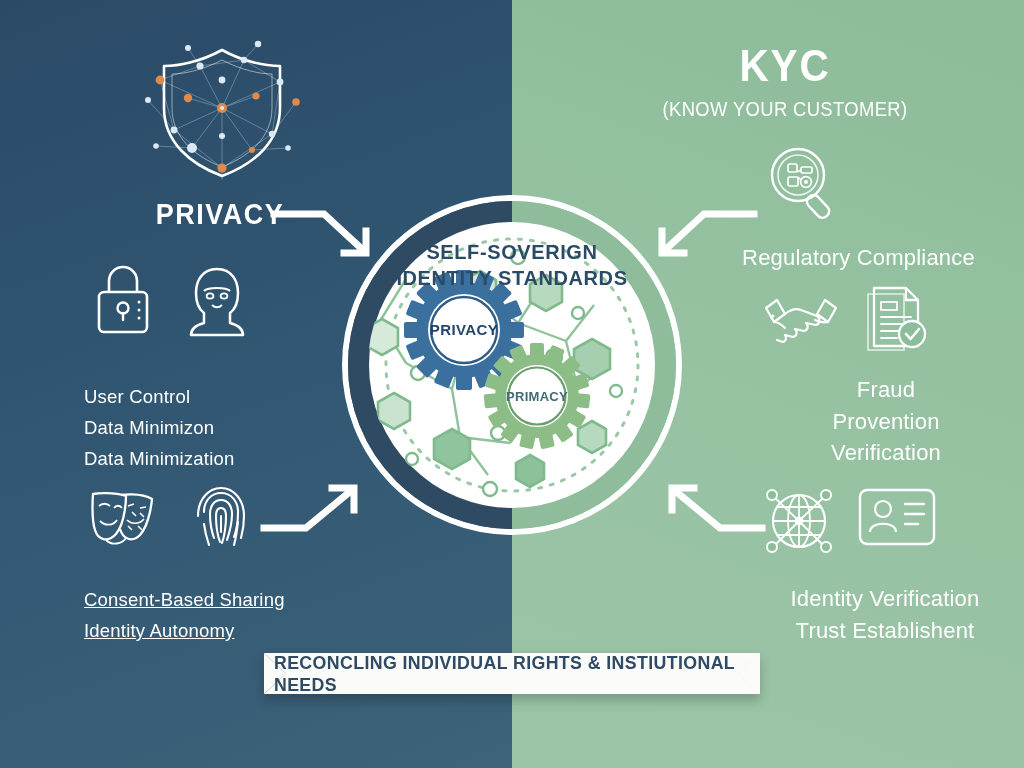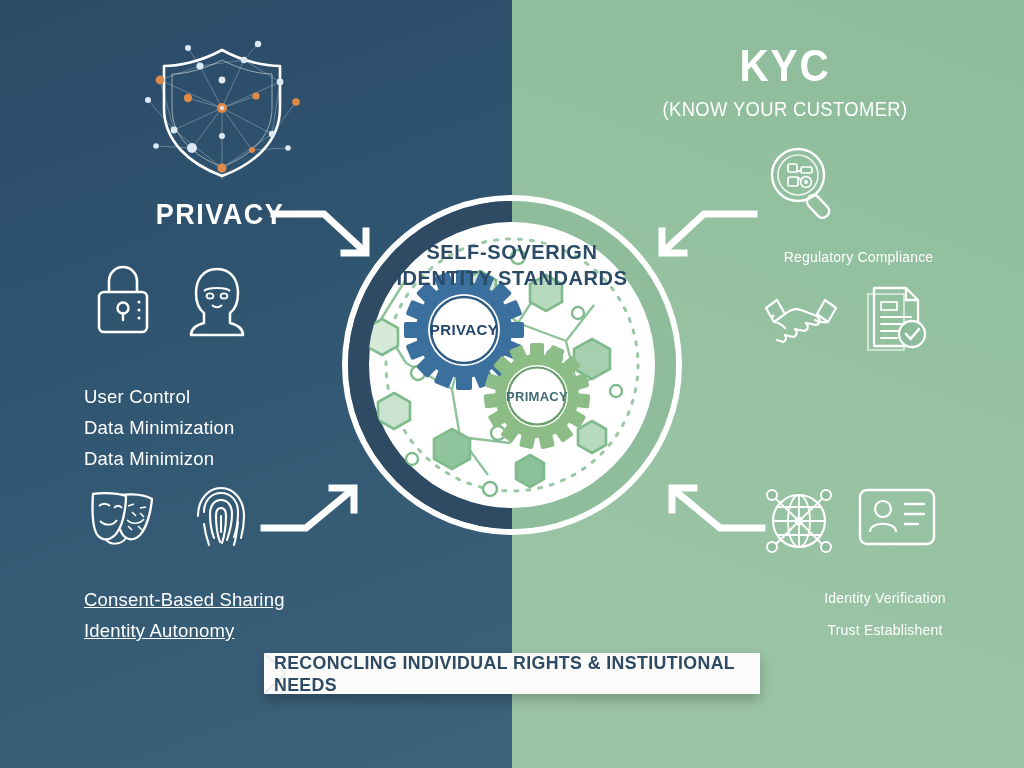--- a/index.html
+++ b/index.html
@@ -34,21 +34,21 @@
   }
   .kyc-sub{
     position:absolute;left:640px;top:98px;width:290px;text-align:center;
     color:#ffffff;font-size:20px;letter-spacing:.4px;
     transform:scaleX(.92);transform-origin:center;
   }
 
   
   .lblock{position:absolute;color:#ffffff;font-size:18.5px;line-height:31px;letter-spacing:.2px;}
   .lblock.left{left:84px;text-align:left;}
-  .rblock{position:absolute;color:#ffffff;font-size:14px;line-height:31.5px;letter-spacing:.2px;}
+  .rblock{position:absolute;color:#ffffff;font-size:22px;line-height:31.5px;letter-spacing:.2px;}
   .rblock.right{text-align:center;}
 
   
   .circle-wrap{position:absolute;left:340px;top:193px;width:344px;height:344px;}
 
   
   .banner{
     position:absolute;left:264px;top:653px;width:496px;height:41px;
     filter:drop-shadow(0 6px 6px rgba(0,0,0,.22));
   }
@@ -144,22 +144,22 @@
                L44 48 C48 45, 52 38, 52 28 C52 16, 46 4, 31 4 Z" fill="none" stroke="#ffffff" stroke-width="2.5" stroke-linejoin="round"></path>
       <path d="M18 26 C22 22, 40 22, 44 26" fill="none" stroke="#ffffff" stroke-width="2.2"></path>
       <ellipse cx="24" cy="31" rx="3.4" ry="2.6" fill="none" stroke="#ffffff" stroke-width="1.8"></ellipse>
       <ellipse cx="38" cy="31" rx="3.4" ry="2.6" fill="none" stroke="#ffffff" stroke-width="1.8"></ellipse>
       <path d="M26 40 C29 43, 33 43, 36 40" fill="none" stroke="#ffffff" stroke-width="1.8"></path>
     </svg>
   </div>
 
   <div class="lblock left" style="top:381px;">
     <div>User Control</div>
+    <div>Data Minimizon</div>
     <div>Data Minimization</div>
-    <div>Data Minimizon</div>
   </div>
 
   <div class="icon" style="left:88px;top:488px;width:70px;height:62px;">
     <svg width="70" height="62" viewBox="0 0 70 62">
       <path d="M5 6 C5 6, 24 3, 38 8 C38 8, 38 34, 28 46 C20 55, 10 52, 7 42
                C3 30, 5 6, 5 6 Z" fill="none" stroke="#ffffff" stroke-width="2.3" stroke-linejoin="round"></path>
       <path d="M11 18 C14 15, 19 15, 22 18" fill="none" stroke="#ffffff" stroke-width="1.8"></path>
       <path d="M26 20 C28 17, 32 17, 34 20" fill="none" stroke="#ffffff" stroke-width="1.8"></path>
       <path d="M12 33 C17 38, 25 38, 29 32" fill="none" stroke="#ffffff" stroke-width="1.8"></path>
       <path d="M33 7 C33 7, 52 4, 64 11 C64 11, 62 36, 52 47 C44 55, 35 51, 32 41" fill="none" stroke="#ffffff" stroke-width="2.3" stroke-linejoin="round"></path>
@@ -245,20 +245,25 @@
       <path d="M42 4 L42 16 L54 16" fill="none" stroke="#ffffff" stroke-width="2.3"></path>
       <rect x="17" y="18" width="16" height="8" fill="none" stroke="#ffffff" stroke-width="1.7"></rect>
       <g stroke="#ffffff" stroke-width="1.9" stroke-linecap="round">
         <path d="M17 33 L47 33 M17 40 L47 40 M17 47 L40 47 M17 54 L33 54"></path>
       </g>
       <circle cx="48" cy="50" r="13" fill="#8dbc9a" stroke="#ffffff" stroke-width="2.3"></circle>
       <path d="M42 50 L46.5 55 L55 45" fill="none" stroke="#ffffff" stroke-width="2.6" stroke-linecap="round" stroke-linejoin="round"></path>
     </svg>
   </div>
 
+  <div class="rblock right" style="left:756px;top:374px;width:260px;">
+    <div>Fraud</div>
+    <div>Provention</div>
+    <div>Verification</div>
+  </div>
 
   <div class="icon" style="left:648px;top:205px;width:108px;height:60px;">
     <svg width="108" height="60" viewBox="0 0 108 60">
       <path d="M106 9 L56 9 L16 46" fill="none" stroke="#ffffff" stroke-width="7" stroke-linecap="square" stroke-linejoin="miter"></path>
       <path d="M14 48 L14 26 M14 48 L36 48" fill="none" stroke="#ffffff" stroke-width="7" stroke-linecap="square"></path>
     </svg>
   </div>
 
   <div class="icon" style="left:656px;top:478px;width:108px;height:60px;">
     <svg width="108" height="60" viewBox="0 0 108 60">

